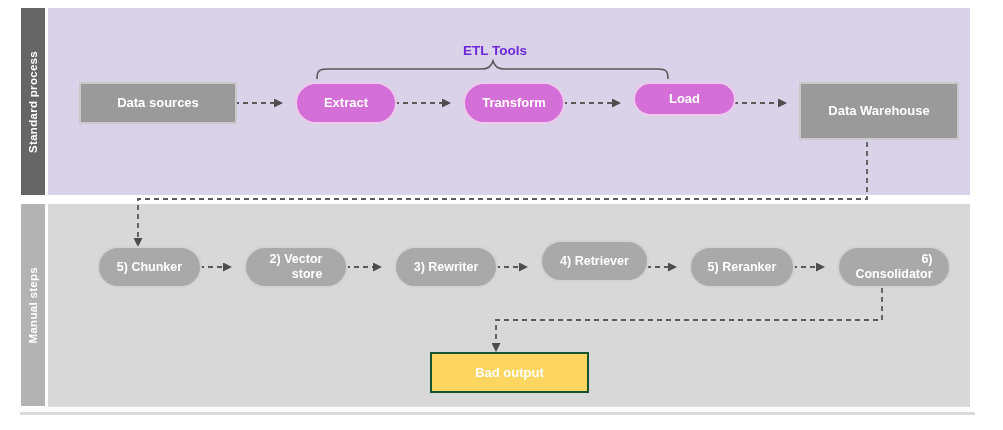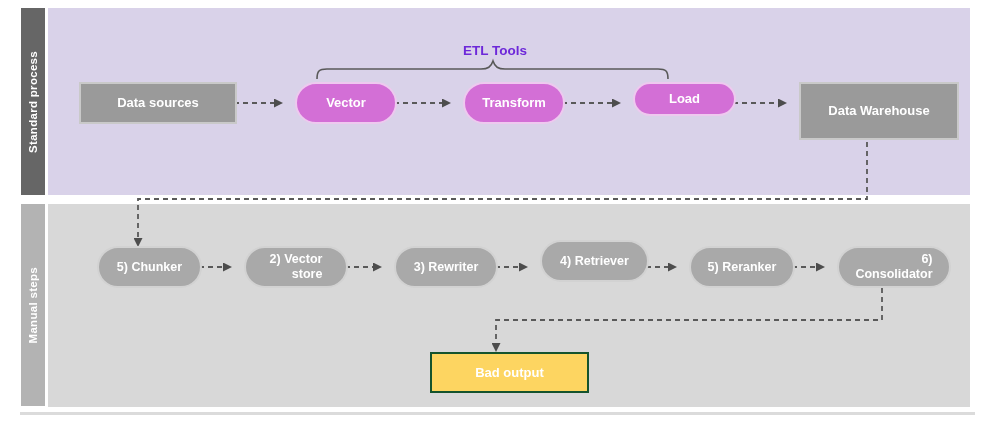--- a/index.html
+++ b/index.html
@@ -103,21 +103,21 @@
       <path d="M637,267 H669" marker-end="url(#arr)"></path>
       <path d="M783,267 H817" marker-end="url(#arr)"></path>
       <path d="M882,288 V320 H496 V344" marker-end="url(#arr)"></path>
     </g>
     <path d="M317,79 C317,71 319,69 327,69 L481,69 C488,69 491,67 493,61 C495,67 498,69 505,69 L658,69 C666,69 668,71 668,79" stroke="#595959" stroke-width="1.6" fill="none"></path>
   </svg>
 
   <div class="etl-label">ETL Tools</div>
 
   <div class="node rect-gray" style="left:67px;top:82px;width:158px;height:42px">Data sources</div>
-  <div class="node pill pill-pink" style="left:283px;top:82px;width:102px;height:42px">Vector</div>
+  <div class="node pill pill-pink" style="left:283px;top:82px;width:102px;height:42px">Extract</div>
   <div class="node pill pill-pink" style="left:451px;top:82px;width:102px;height:42px">Transform</div>
   <div class="node pill pill-pink" style="left:621px;top:82px;width:103px;height:34px">Load</div>
   <div class="node rect-gray" style="left:787px;top:82px;width:160px;height:58px">Data Warehouse</div>
 
   <div class="node pill pill-gray" style="left:85px;top:246px;width:105px;height:42px">5) Chunker</div>
   <div class="node pill pill-gray" style="left:232px;top:246px;width:104px;height:42px">2) Vector
 store</div>
   <div class="node pill pill-gray" style="left:382px;top:246px;width:104px;height:42px">3) Rewriter</div>
   <div class="node pill pill-gray" style="left:528px;top:240px;width:109px;height:42px">4) Retriever</div>
   <div class="node pill pill-gray" style="left:677px;top:246px;width:106px;height:42px">5) Reranker</div>

